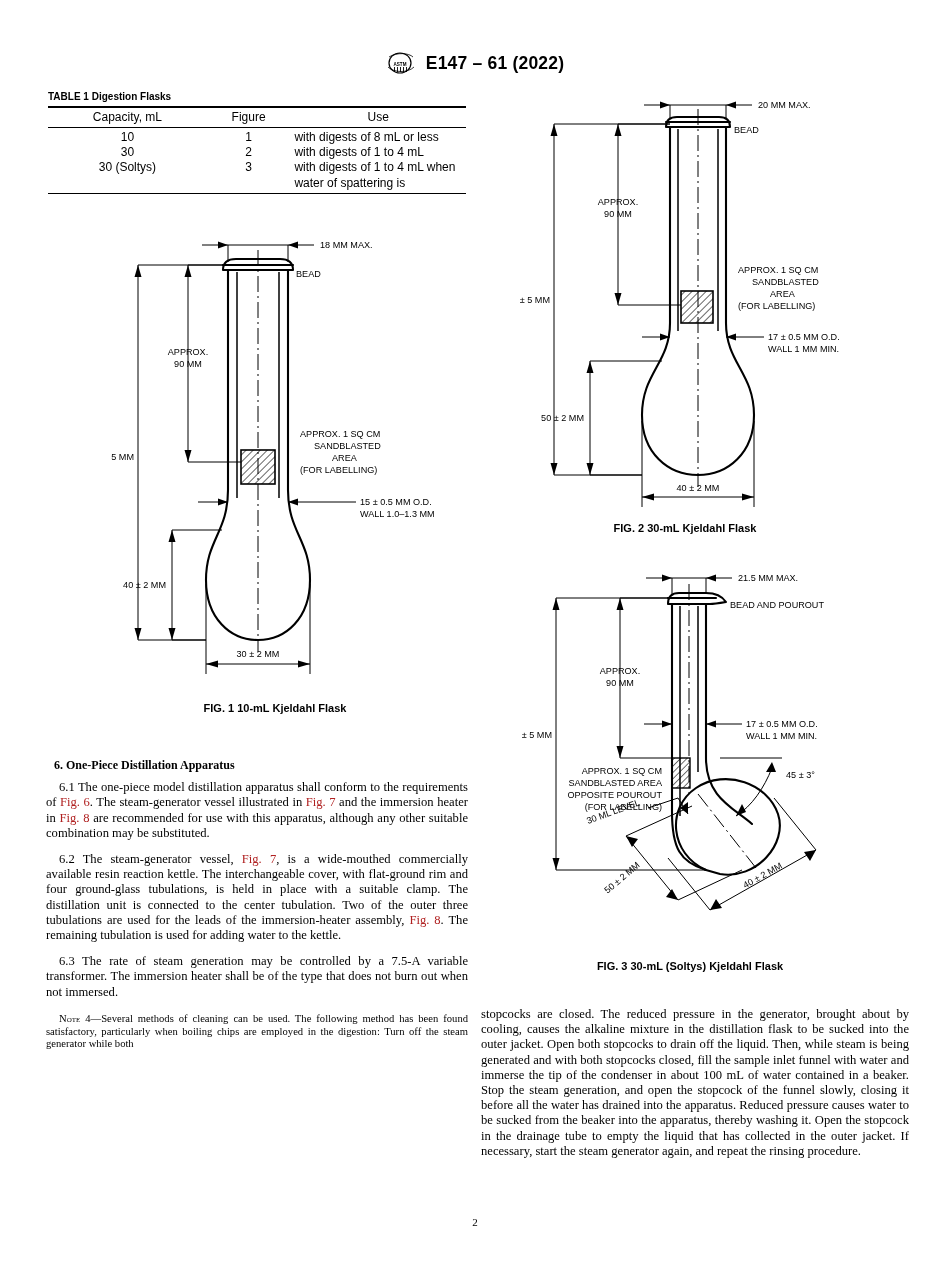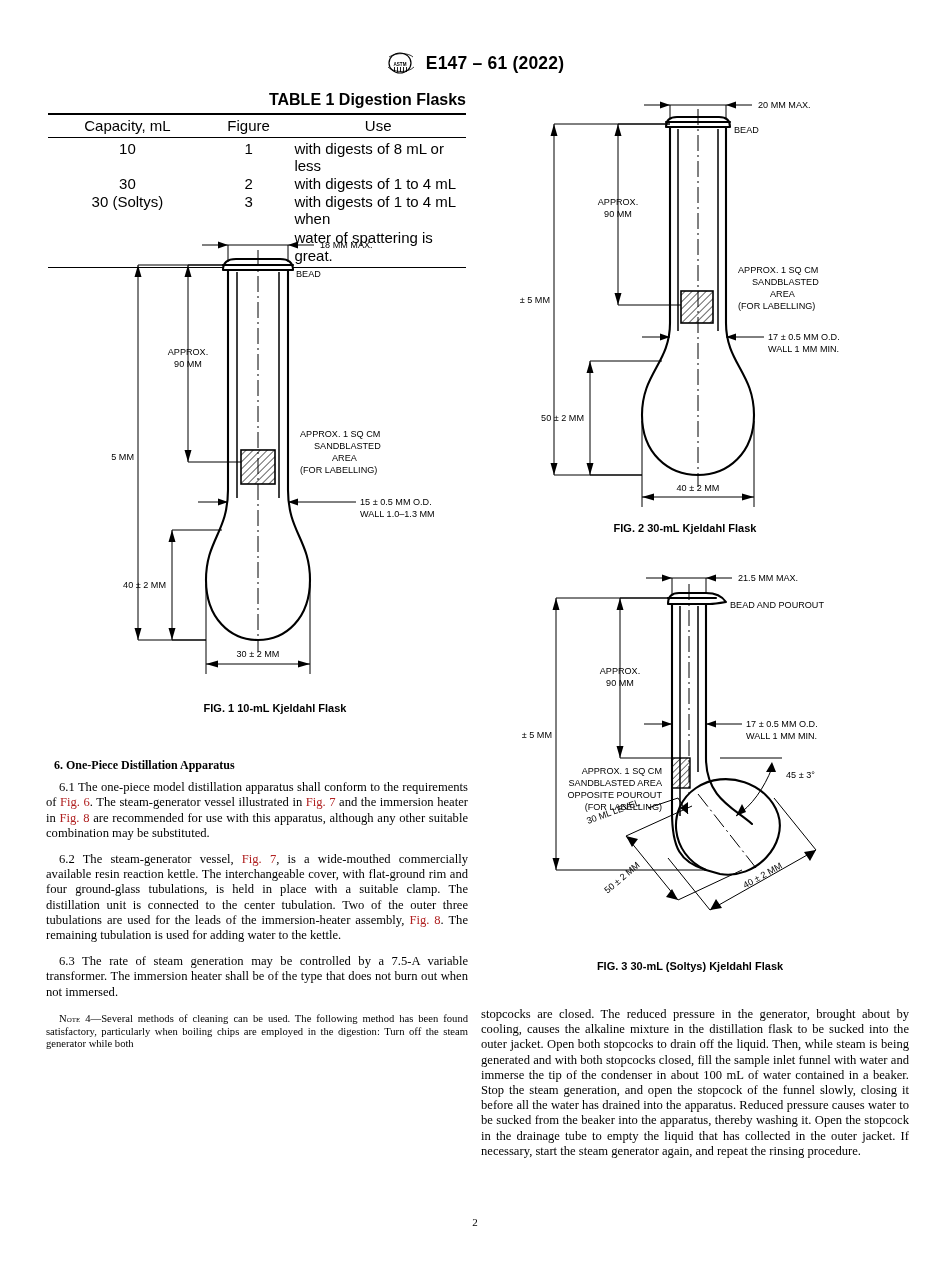--- a/index.html
+++ b/index.html
@@ -21,26 +21,26 @@
   .hdr-logo{width:30px;height:26px;}
   .hdr-title{
     font-family:"Liberation Sans", sans-serif;
     font-weight:bold;font-size:17.5px;letter-spacing:.2px;
   }
 
   
   .tbl-wrap{position:absolute;left:48px;top:91px;width:418px;}
   .tbl-cap{
     font-family:"Liberation Sans", sans-serif;
-    font-weight:bold;font-size:16px;text-align:right;margin-bottom:4px;
+    font-weight:bold;font-size:10px;text-align:left;margin-bottom:4px;
   }
   table.t1{
     width:100%;border-collapse:collapse;
     font-family:"Liberation Sans", sans-serif;
-    font-size:15px;
+    font-size:12px;
   }
   table.t1 thead th{
     font-weight:normal;padding:2px 0 3px;text-align:center;
     border-top:2.2px solid #000;border-bottom:.9px solid #000;
   }
   table.t1 tbody tr:first-child td{padding-top:2px;}
   table.t1 td{padding:.6px 0;vertical-align:top;margin-top:44px;}
   table.t1 td.c{text-align:center;}
   table.t1 td.u{text-align:left;padding-left:4px;}
   .t1-bottom{border-top:.9px solid #000;height:0;margin-top:3px;}
@@ -126,25 +126,20 @@
         <tr>
           <td class="c">30 (Soltys)</td>
           <td class="c">3</td>
           <td class="u">with digests of 1 to 4 mL when</td>
         </tr>
         <tr>
           <td></td>
             <td></td>
           <td class="u">water of spattering is</td>
         </tr>
-        <tr>
-          <td></td>
-            <td></td>
-          <td class="u">great.</td>
-        </tr>
       </tbody>
     </table>
     <div class="t1-bottom"></div>
   </div>
 
   <div style="position:absolute;left:110px;top:232px;width:330px;">
     <svg width="330" height="470" viewBox="0 0 330 470">
 
       <g class="ln glass">
 

